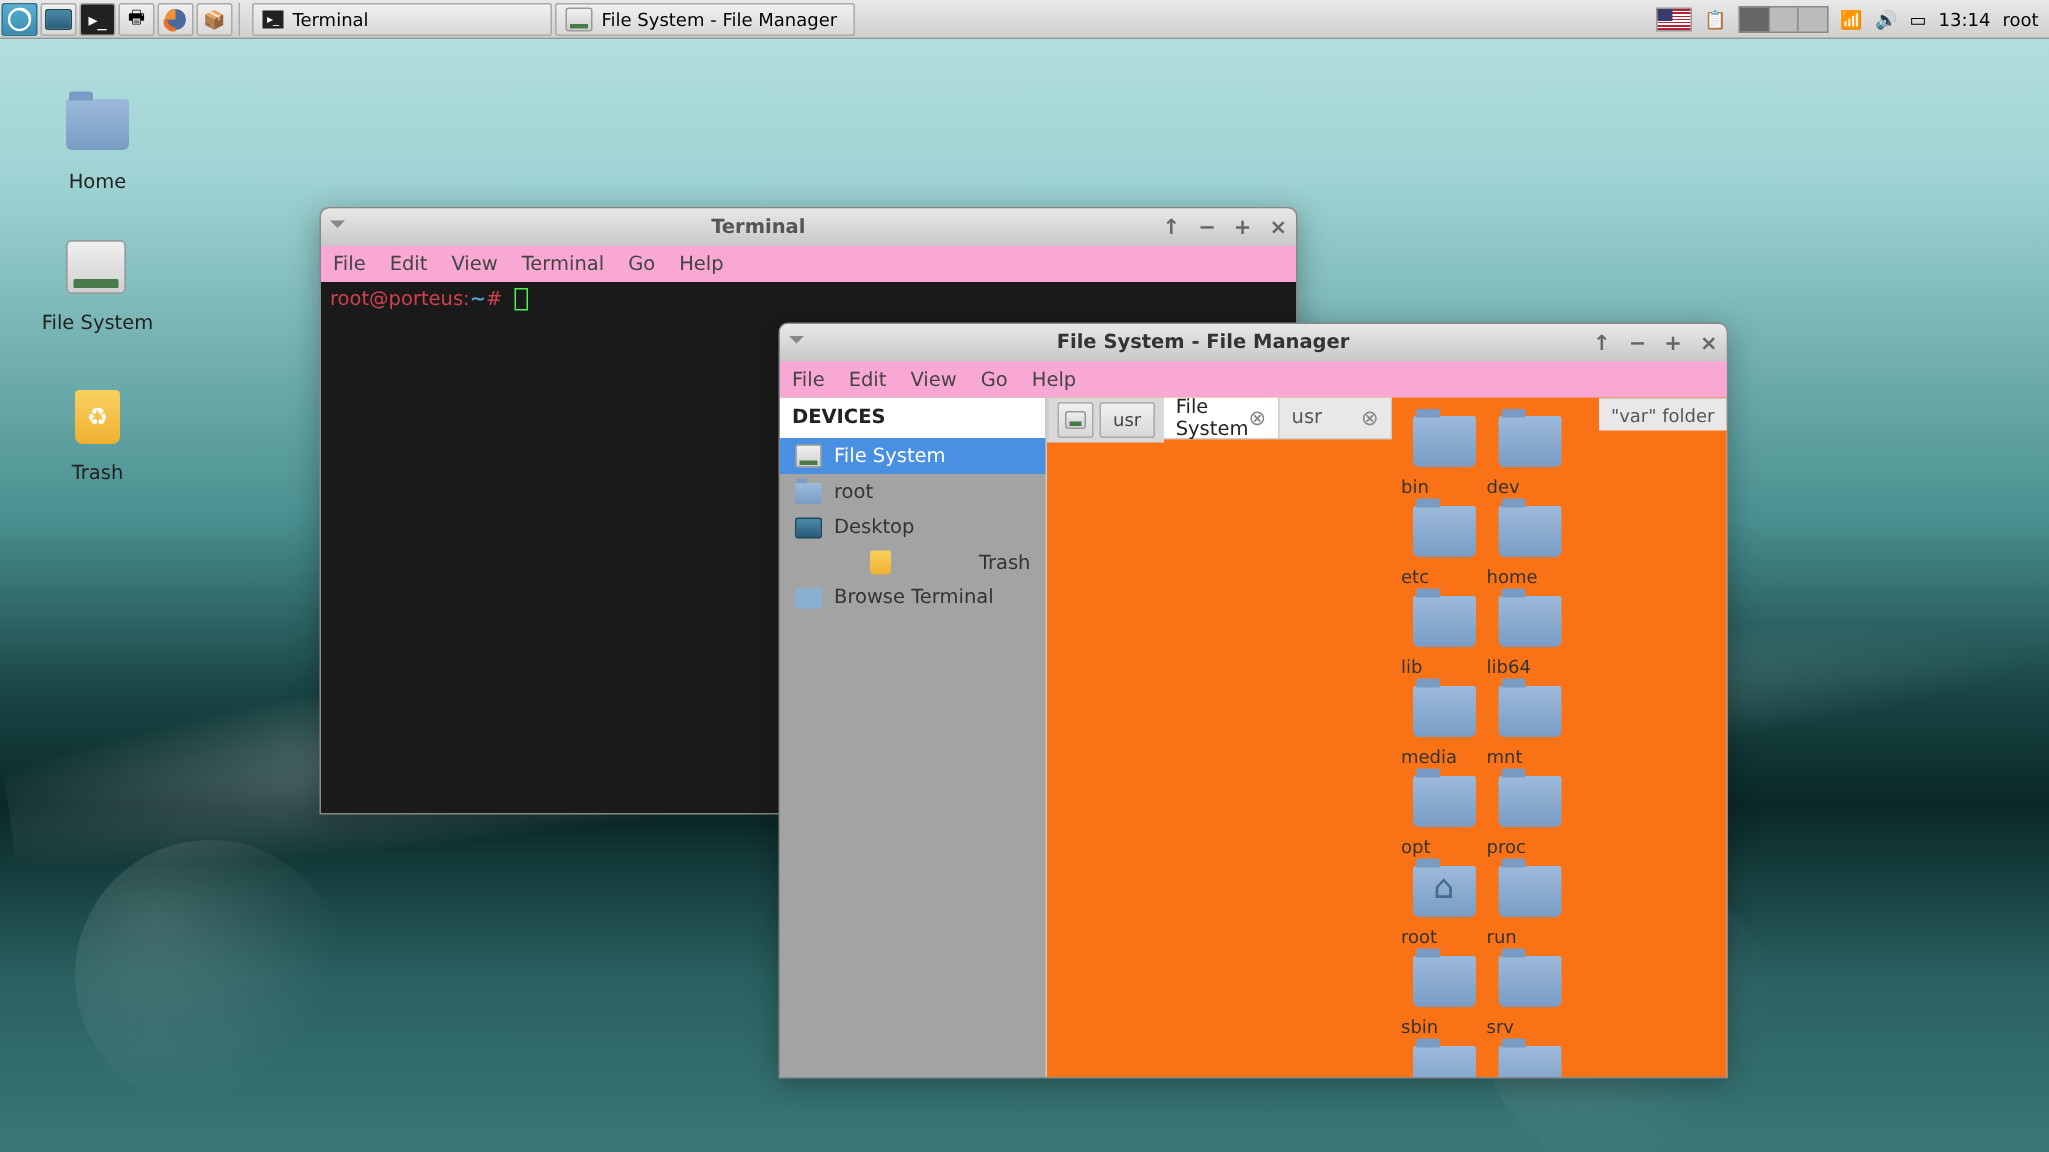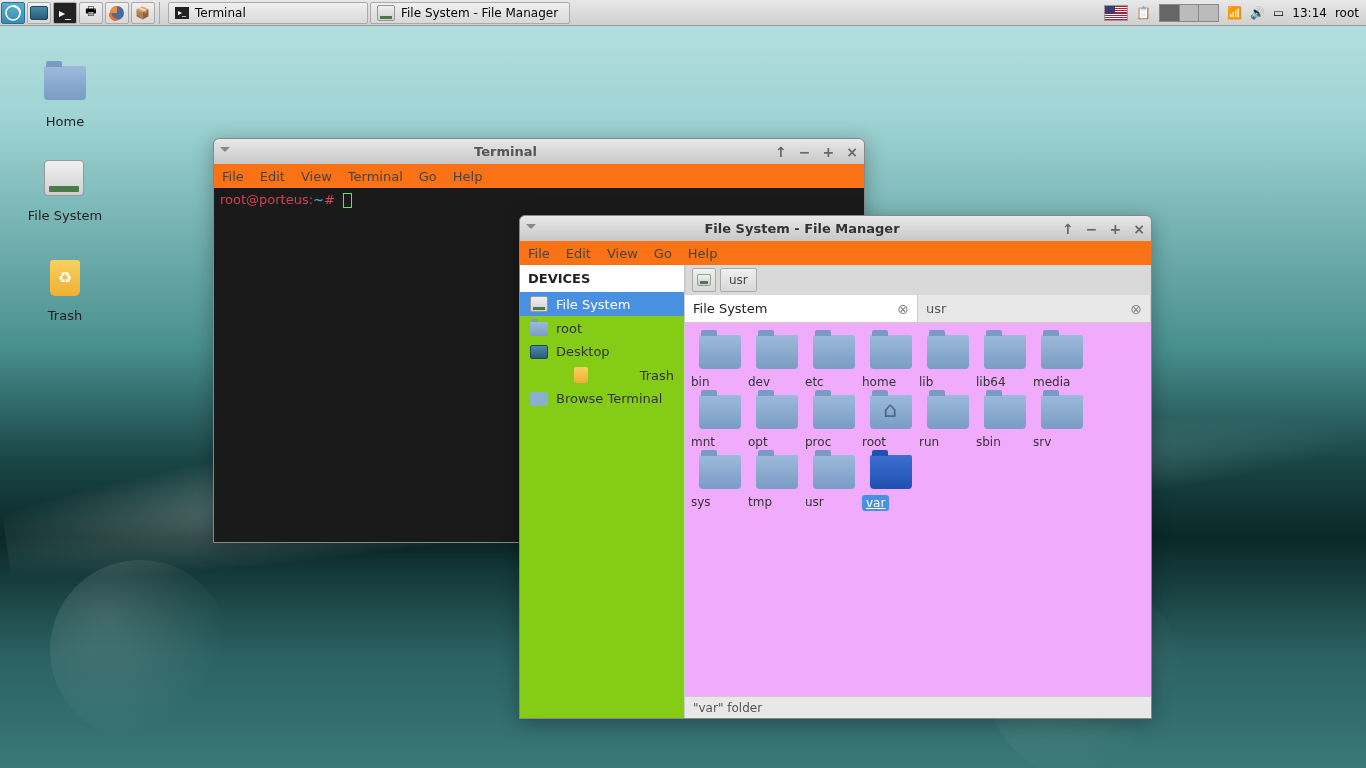--- a/index.html
+++ b/index.html
@@ -41,39 +41,39 @@
 .trash-shape::before { content: "♻"; position: absolute; top: 8px; left: 0; right: 0; text-align: center; color: #fff; font-size: 16px; }
 
 
 .window { position: absolute; background: #d9d9d9; border: 1px solid #888; border-radius: 6px 6px 0 0; box-shadow: 0 4px 20px rgba(0,0,0,0.3); display: flex; flex-direction: column; }
 .titlebar { height: 25px; background: linear-gradient(#e8e8e8,#c8c8c8); display: flex; align-items: center; padding: 0 6px; border-radius: 6px 6px 0 0; color: #555; font-weight: bold; }
 .titlebar.active { color: #333; }
 .title-menu { width: 10px; height: 10px; border-top: 5px solid #888; border-left: 5px solid transparent; border-right: 5px solid transparent; margin-right: 6px; cursor: pointer; }
 .title-text { flex: 1; text-align: center; font-size: 13px; }
 .title-controls { display: flex; gap: 12px; color: #666; font-size: 14px; }
 .title-controls span { cursor: pointer; }
-.menubar { height: 24px; display: flex; align-items: center; padding: 0 8px; gap: 16px; background: #f97316; color: #444; font-size: 13px; }
+.menubar { height: 24px; display: flex; align-items: center; padding: 0 8px; gap: 16px; background: #f9a8d4; color: #444; font-size: 13px; }
 .menubar span { cursor: pointer; }
 
 
 .terminal-body { flex: 1; background: #1a1a1a; color: #fff; font-family: "DejaVu Sans Mono", monospace; font-size: 13px; padding: 4px 6px; }
 .term-prompt-user { color: #d04050; font-weight: normal; }
 .term-prompt-path { color: #50a0d0; font-weight: bold; }
 .term-cursor { display: inline-block; width: 9px; height: 15px; border: 1px solid #50f050; vertical-align: middle; }
 
 
 .fm-toolbar { height: 30px; background: #d9d9d9; display: flex; align-items: center; padding: 0 6px; gap: 4px; }
 .fm-tool-btn { width: 24px; height: 24px; border: 1px solid #aaa; border-radius: 2px; background: linear-gradient(#f0f0f0,#d8d8d8); display: flex; align-items: center; justify-content: center; cursor: pointer; font-size: 12px; color: #444; }
 .fm-body { flex: 1; display: flex; min-height: 0; }
-.fm-sidebar { width: 165px; background: #84cc16; border-right: 1px solid #ccc; overflow: hidden; }
+.fm-sidebar { width: 178px; background: #a3a3a3; border-right: 1px solid #ccc; overflow: hidden; }
 .sb-header { font-weight: bold; padding: 6px 8px; background: #fff; color: #222; font-size: 13px; }
 .sb-item { display: flex; align-items: center; gap: 8px; padding: 4px 10px; cursor: pointer; color: #333; }
 .sb-item.selected { background: #4a90e2; color: #fff; }
 .sb-icon { width: 20px; height: 20px; flex-shrink: 0; }
-.fm-main { flex: 1; display: flex; flex-direction: column; background: #f0abfc; }
+.fm-main { flex: 1; display: flex; background: #f97316; }
 .fm-tabs { height: 28px; display: flex; border-bottom: 1px solid #ccc; }
 .fm-tab { flex: 1; display: flex; align-items: center; justify-content: space-between; padding: 0 8px; background: #e8e8e8; border-right: 1px solid #ccc; cursor: pointer; color: #555; }
 .fm-tab.active { background: #fff; color: #222; }
 .fm-tab-close { color: #888; cursor: pointer; font-size: 14px; }
 .fm-icons { flex: 1; padding: 12px 6px; display: flex; flex-wrap: wrap; align-content: flex-start; gap: 6px 0; overflow: auto; }
 .fm-item { width: 57px; text-align: left; cursor: pointer; font-size: 12px; color: #333; }
 .fm-folder { width: 42px; height: 34px; margin: 0 auto 6px; background: linear-gradient(#9cbadb,#7a9cc4); border-radius: 2px 2px 4px 4px; position: relative; }
 .fm-folder::before { content: ""; position: absolute; top: -5px; left: 2px; width: 16px; height: 6px; background: #7a9cc4; border-radius: 2px 2px 0 0; }
 .fm-folder.home::after { content: "⌂"; position: absolute; top: 2px; left: 0; right: 0; text-align: center; font-size: 22px; color: #4a6a8a; }
 .fm-folder.selected { background: linear-gradient(#3a70d0,#2050b0); }

